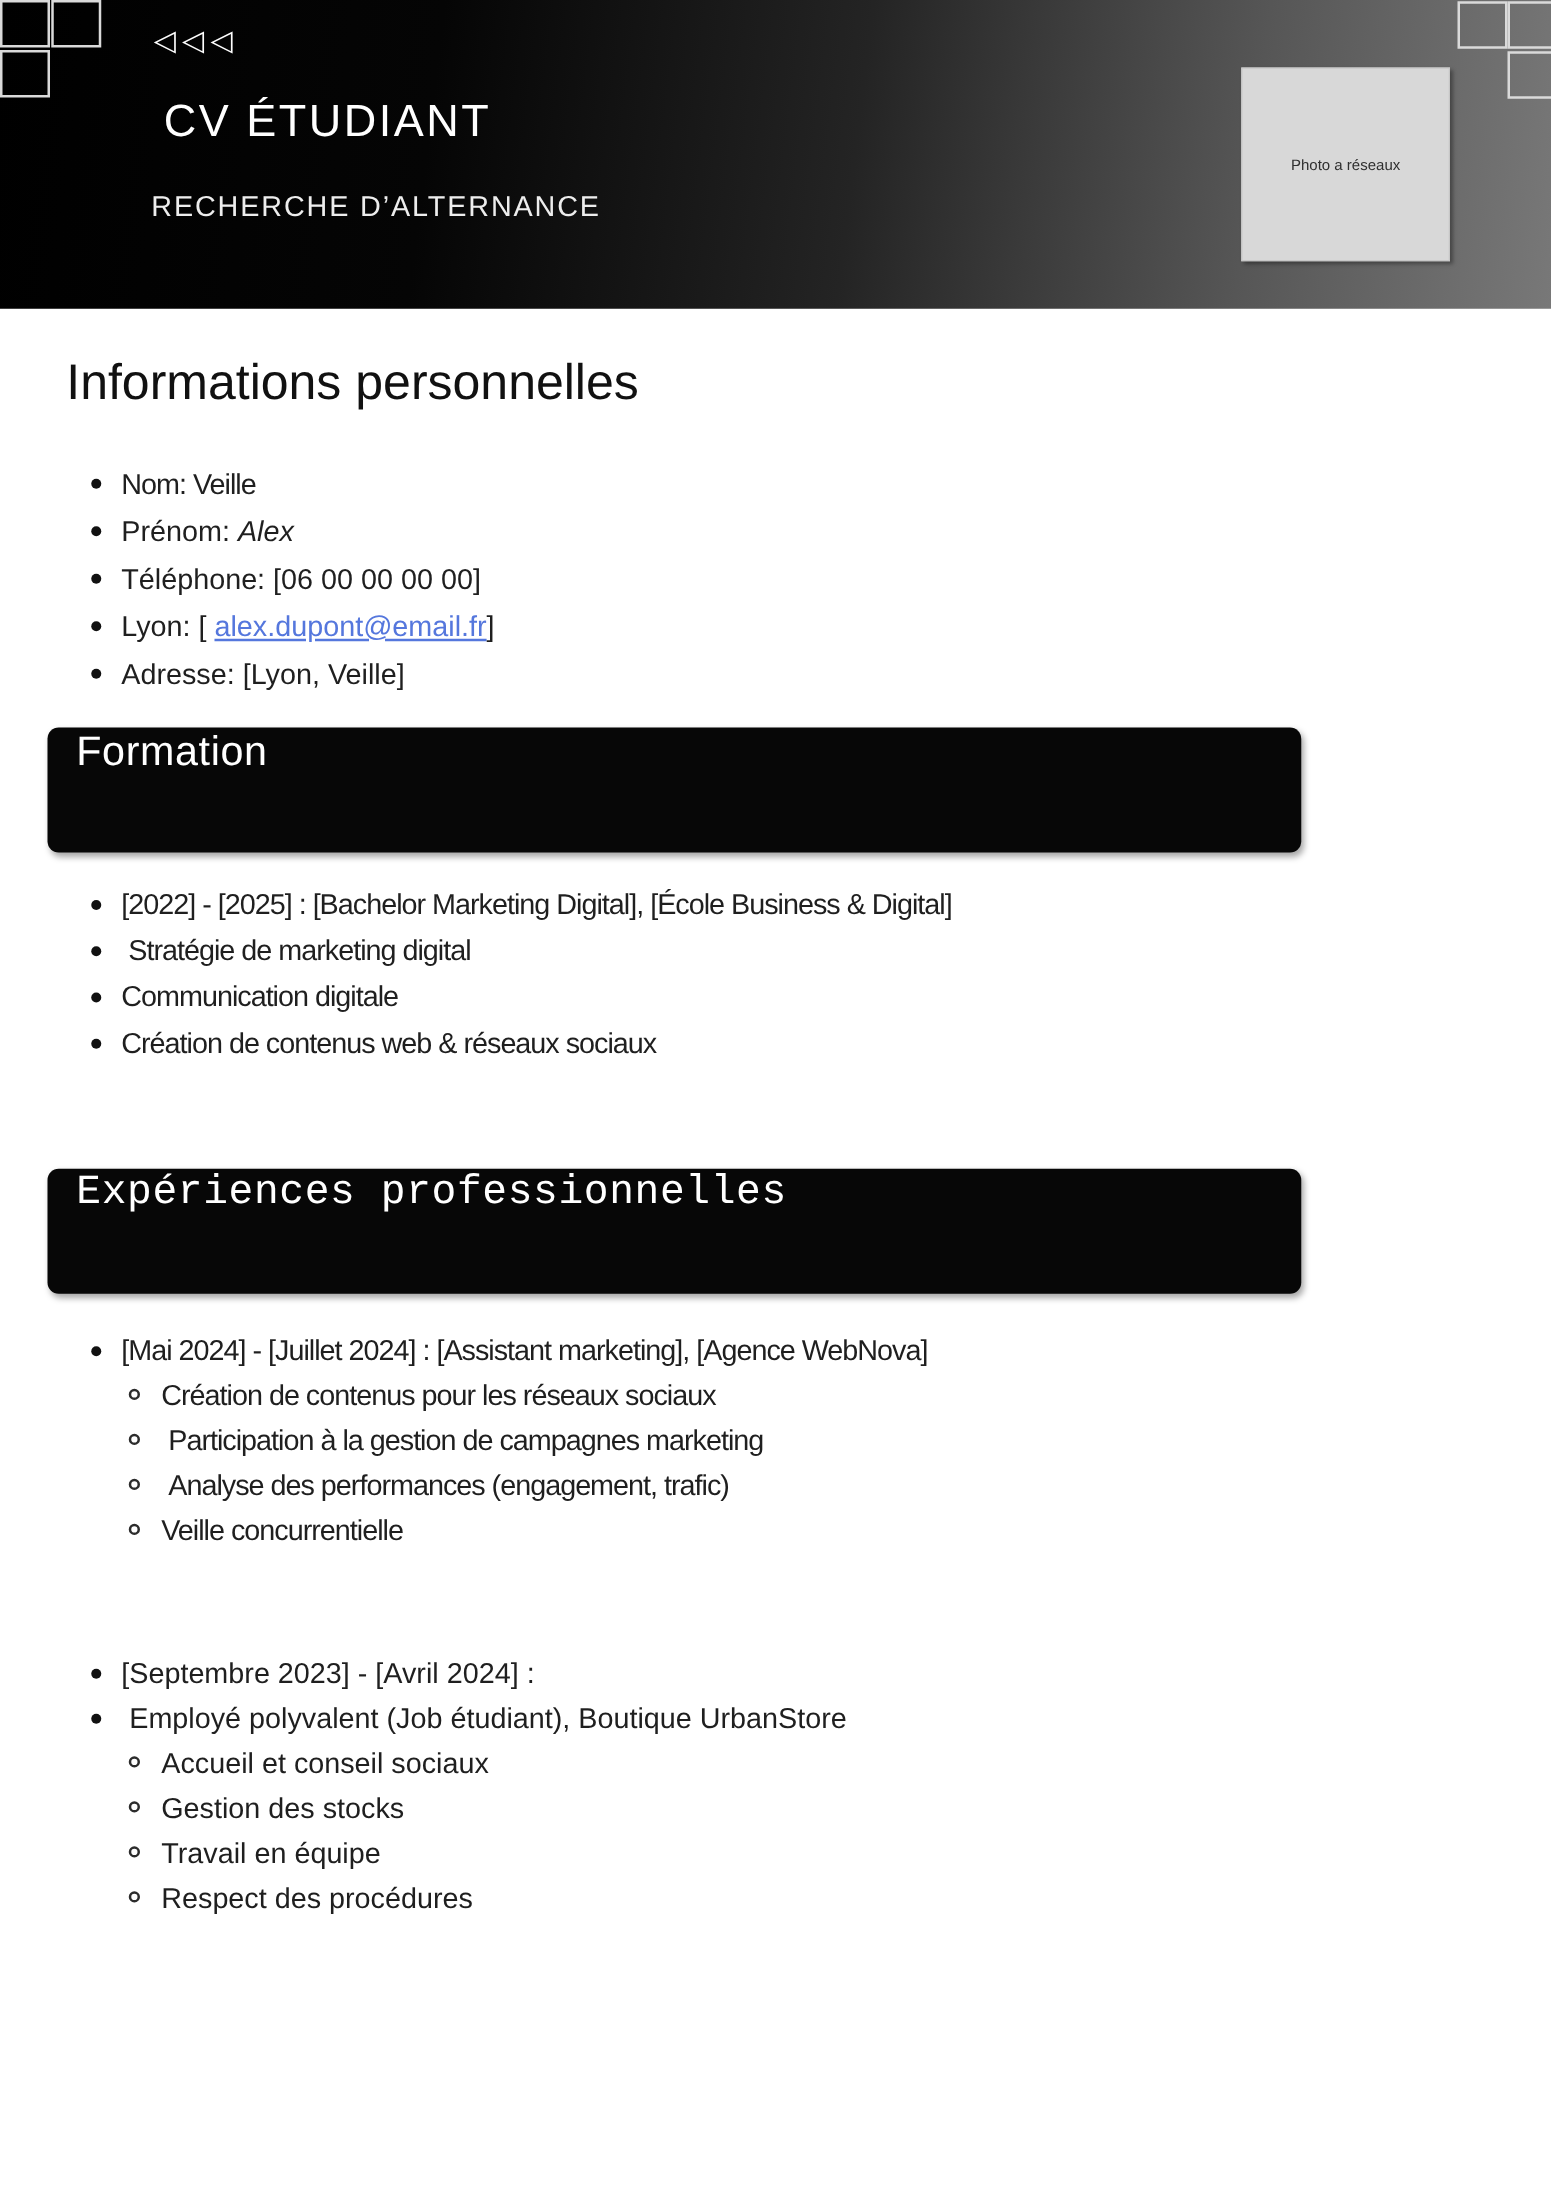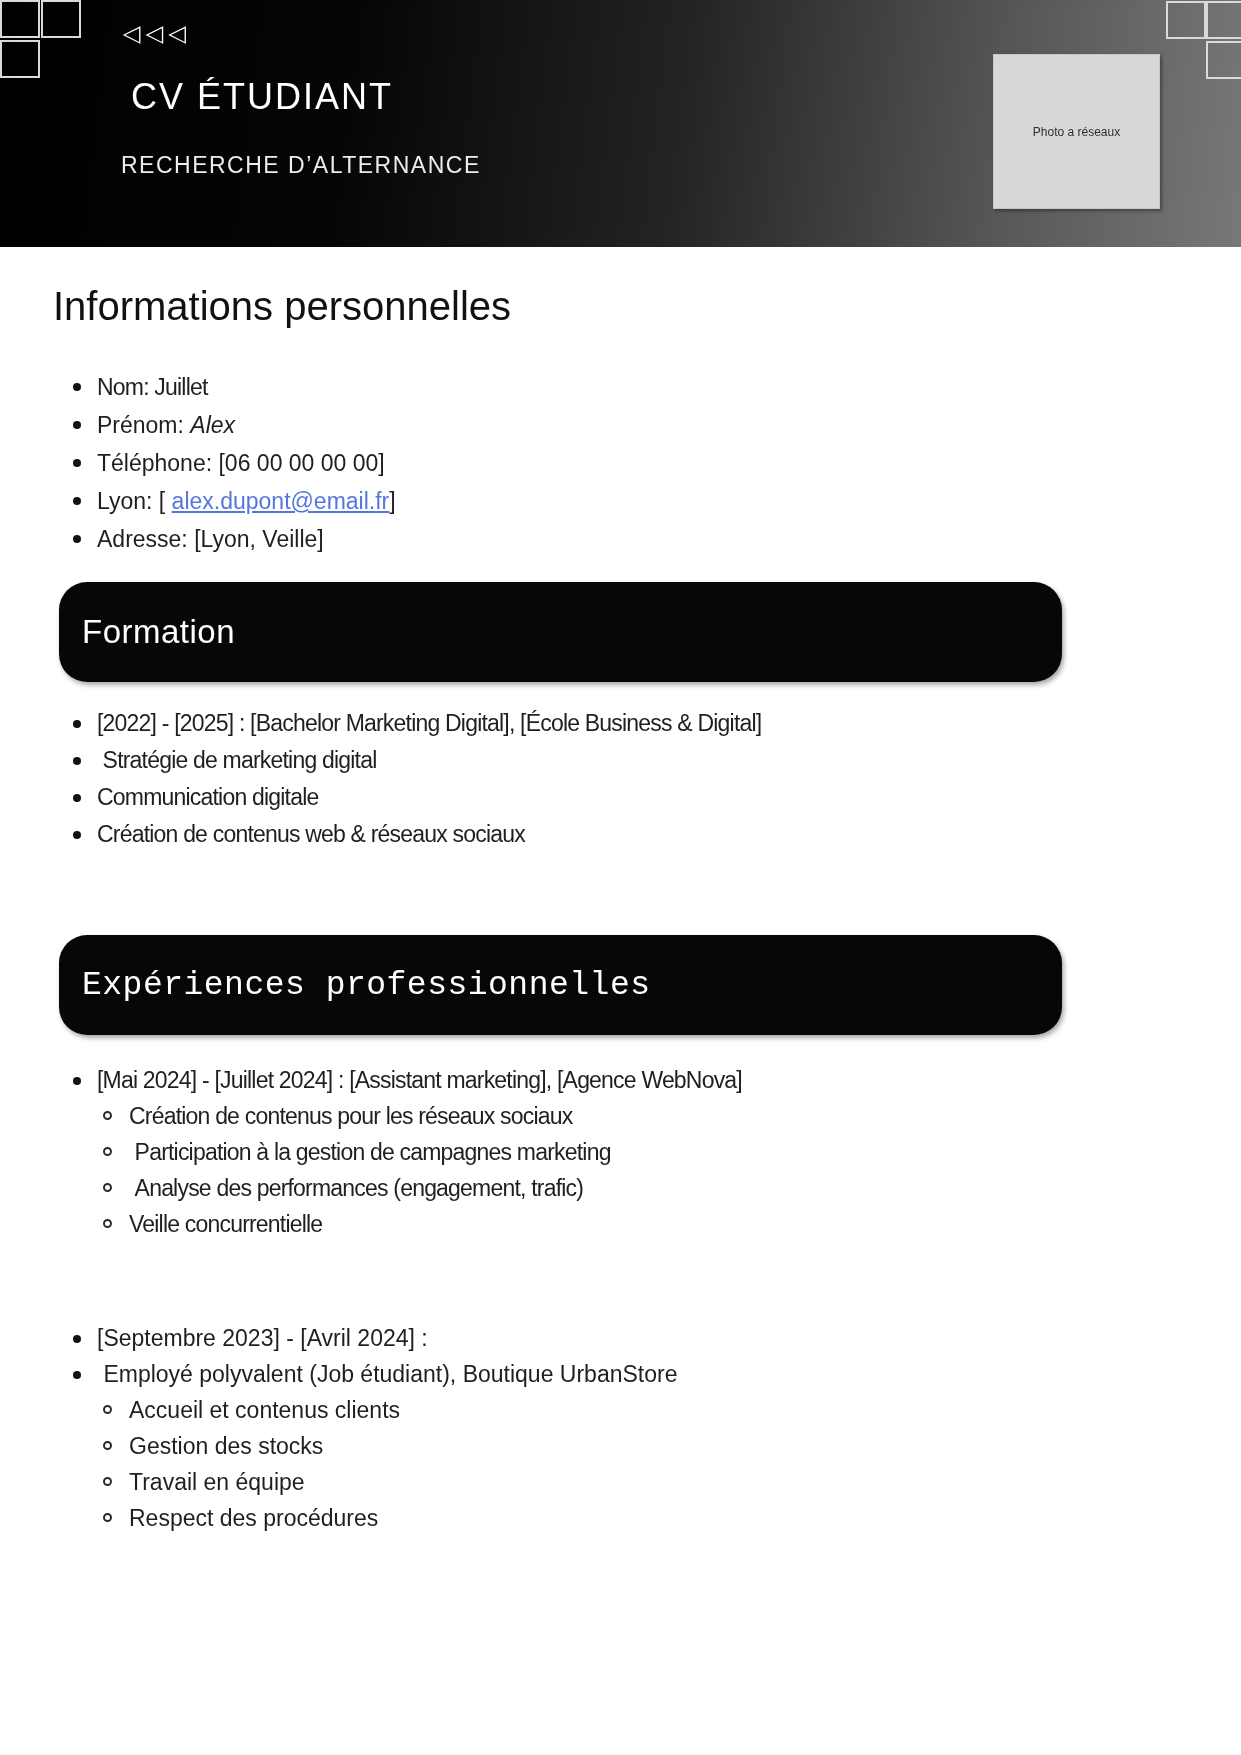--- a/index.html
+++ b/index.html
@@ -128,29 +128,29 @@
   #ul-formation { top: 705px; line-height: 37px; }
   #ul-exp1      { top: 1062px; line-height: 36px; }
   #ul-exp2      { top: 1320px; line-height: 36px; }
 
   .li-text { white-space: pre-wrap; }
   .cond { letter-spacing: -0.8px; }
   em.li-text { font-style: italic; }
 
   .banner {
     position: absolute;
-    left: 59px;
+    left: 38px;
     width: 1003px;
     height: 100px;
     background: #070707;
-    border-radius: 28px;
+    border-radius: 9px;
     box-shadow: 2px 3px 5px rgba(0,0,0,0.35);
     color: #ffffff;
     display: flex;
-    align-items: center;
+    align-items: flex-start;
     padding-left: 23px;
     box-sizing: border-box;
     font-size: 33px;
     letter-spacing: 0.5px;
   }
   #banner-formation { top: 582px; }
   #banner-exp       { top: 935px; font-family: Liberation Mono, monospace; }
 
   a.email-link {
     color: #5577dd;
@@ -177,21 +177,21 @@
 
     <div class="photo">
       <span>Photo a réseaux</span>
     </div>
   </header>
 
   <h2 class="h-info">Informations personnelles</h2>
 
   <ul class="blist" id="ul-personal">
     <li>
-      <span class="li-text cond">Nom: Juillet</span>
+      <span class="li-text cond">Nom: Veille</span>
     </li>
     <li>
       <span class="li-text">Prénom: </span><em class="li-text">Alex</em>
     </li>
     <li>
       <span class="li-text">Téléphone: [06 00 00 00 00]</span>
     </li>
     <li>
       <span class="li-text">Lyon: [ </span><a class="email-link">alex.dupont@email.fr</a><span class="li-text">]</span>
     </li>
@@ -244,21 +244,21 @@
   </ul>
 
   <ul class="blist" id="ul-exp2">
     <li>
       <span class="li-text">[Septembre 2023] - [Avril 2024] :</span>
     </li>
     <li>
       <span class="li-text"> Employé polyvalent (Job étudiant), Boutique UrbanStore</span>
       <ul class="sublist">
         <li>
-          <span class="li-text">Accueil et contenus clients</span>
+          <span class="li-text">Accueil et conseil sociaux</span>
         </li>
         <li>
           <span class="li-text">Gestion des stocks</span>
         </li>
         <li>
           <span class="li-text">Travail en équipe</span>
         </li>
         <li>
           <span class="li-text">Respect des procédures</span>
         </li>

